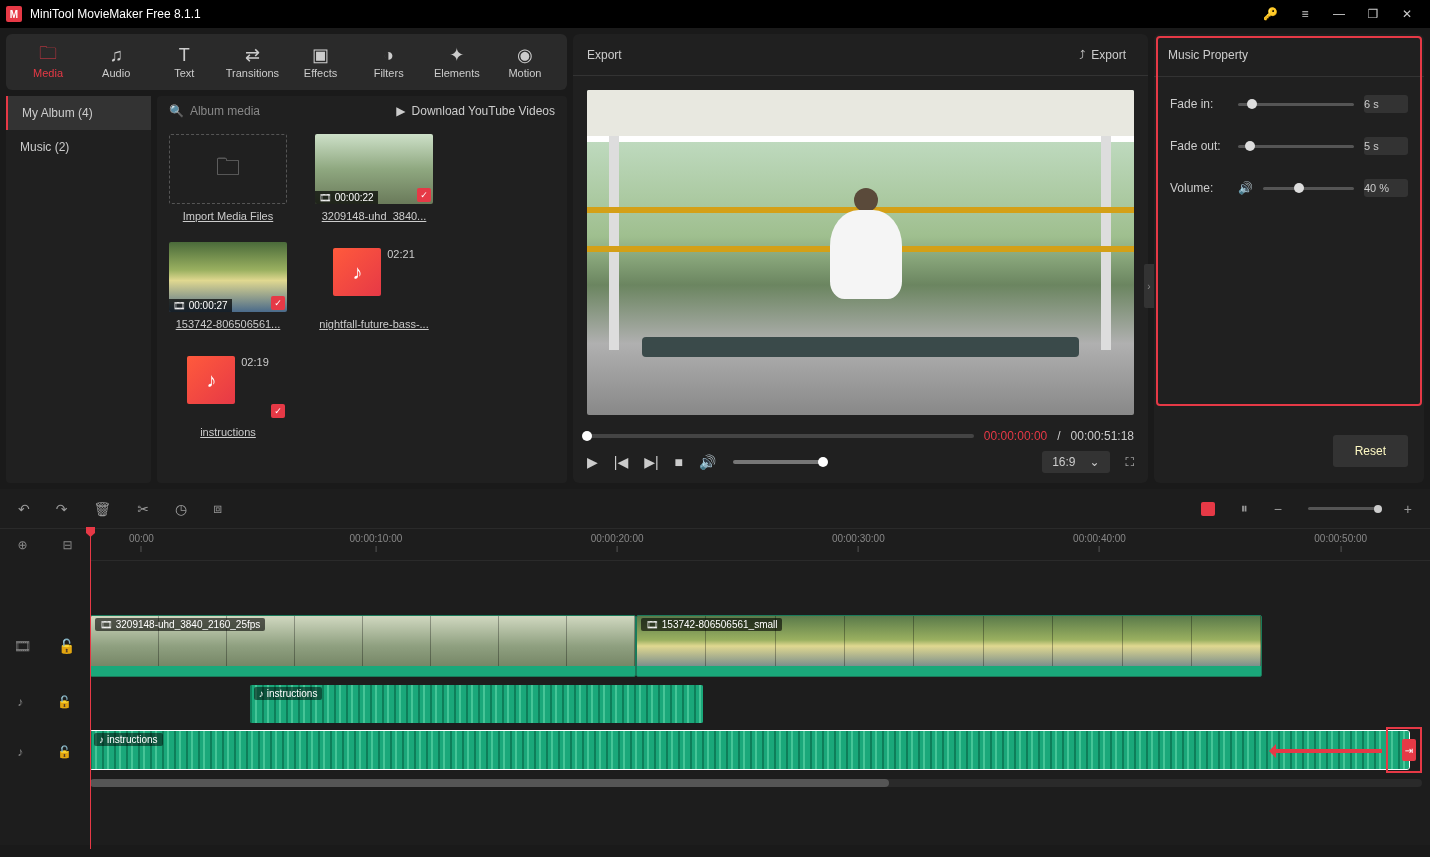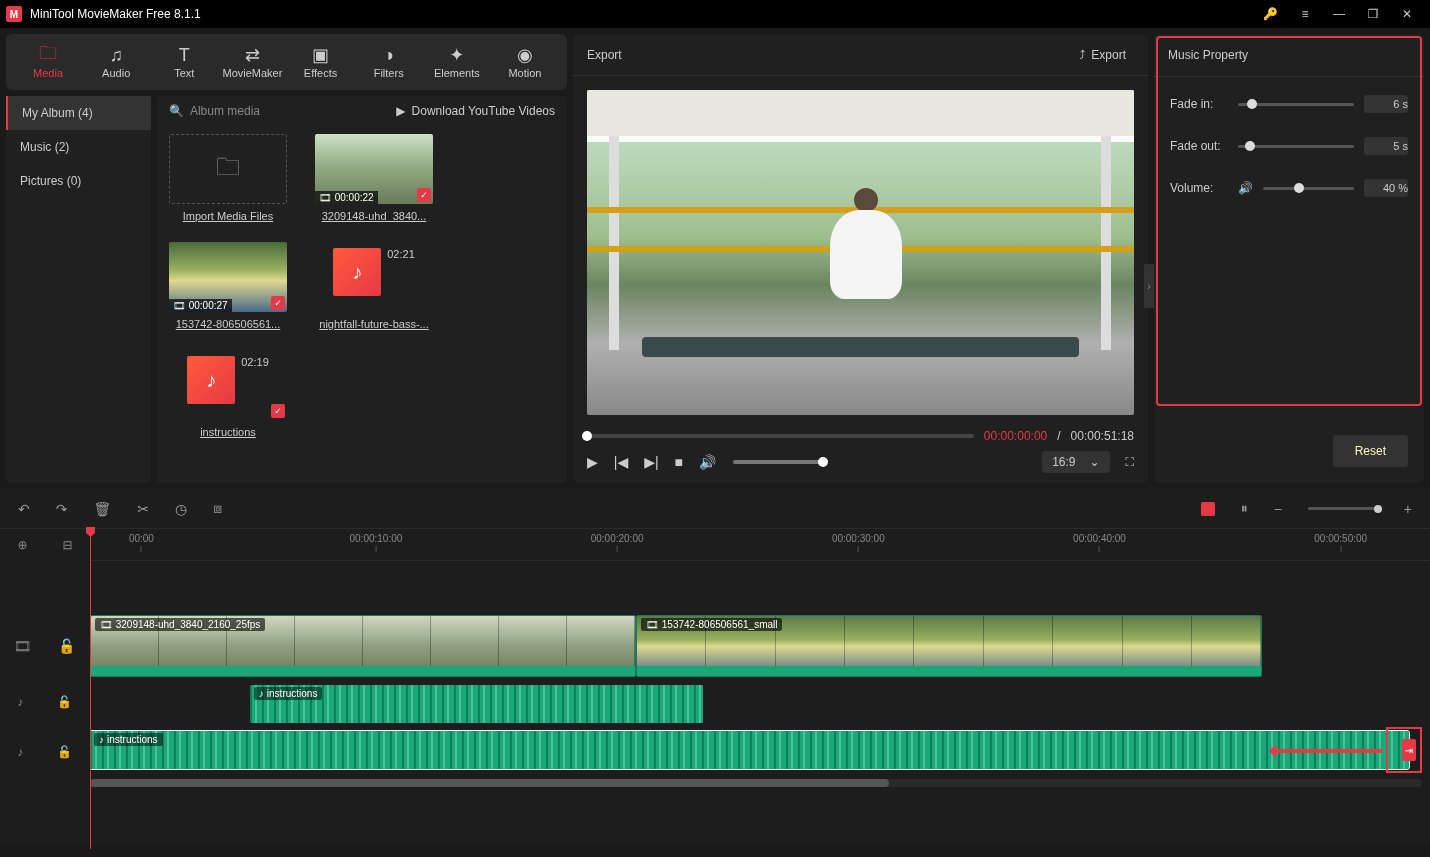--- a/index.html
+++ b/index.html
@@ -69,21 +69,21 @@
 
 
 .props-pane { width:270px; background:#202020; border-radius:6px; display:flex; flex-direction:column; position:relative;}
 .props-highlight{ position:absolute; top:2px; left:2px; right:2px; height:370px; border:2px solid #e63946; border-radius:4px; pointer-events:none;}
 .props-head { padding:14px; border-bottom:1px solid #333; color:#ccc;}
 .props-body { padding:18px 16px; display:flex; flex-direction:column; gap:24px;}
 .prop-row { display:flex; align-items:center; gap:10px;}
 .prop-row .plabel{width:58px; color:#ccc; font-size:12px;}
 .prop-row .pslider{flex:1; height:3px; background:#555; border-radius:2px; position:relative;}
 .prop-row .pslider .knob{position:absolute;top:50%;width:10px;height:10px;background:#ddd;border-radius:50%;transform:translate(-50%,-50%);left:12%;}
-.prop-row .pval{width:44px;background:#333;padding:3px 0;text-align:right;border-radius:3px;font-size:11px;}
+.prop-row .pval{width:44px;background:#333;padding:3px 0;text-align:left;border-radius:3px;font-size:11px;}
 .prop-row .spk{color:#ccc;}
 .expand-tab{position:absolute;left:-10px;top:230px;width:10px;height:44px;background:#333;display:flex;align-items:center;justify-content:center;color:#888;cursor:pointer;border-radius:2px 0 0 2px;font-size:10px;}
 .reset-btn{margin:auto 16px 16px;align-self:flex-end;background:#333;padding:9px 22px;border-radius:3px;cursor:pointer;color:#fef9c3;}
 
 
 .timeline-area { height: 356px; background:#1d1d1d; display:flex; flex-direction:column;}
 .tl-toolbar { height:40px; display:flex; align-items:center; padding:0 18px; gap:26px; border-bottom:1px solid #2a2a2a;}
 .tl-toolbar .tbtn{color:#999;cursor:pointer;font-size:14px;}
 .tl-toolbar .spacer{flex:1;}
 .tl-toolbar .ztrack{width:70px;height:3px;background:#555;border-radius:2px;position:relative;}
@@ -149,21 +149,21 @@
       <div class="toolbar-tab">
           <span class="ticon">♫</span>
           <span>Audio</span>
         </div>
       <div class="toolbar-tab">
           <span class="ticon">T</span>
           <span>Text</span>
         </div>
       <div class="toolbar-tab">
           <span class="ticon">⇄</span>
-          <span>MovieMaker</span>
+          <span>Transitions</span>
         </div>
       <div class="toolbar-tab">
           <span class="ticon">▣</span>
           <span>Effects</span>
         </div>
       <div class="toolbar-tab">
           <span class="ticon">◑</span>
           <span>Filters</span>
         </div>
       <div class="toolbar-tab">
@@ -173,21 +173,20 @@
       <div class="toolbar-tab">
           <span class="ticon">◉</span>
           <span>Motion</span>
         </div>
     </div>
 
     <div class="media-body">
       <div class="media-sidebar">
         <div class="sb-item active">My Album (4)</div>
         <div class="sb-item">Music (2)</div>
-        <div class="sb-item">Pictures (0)</div>
       </div>
 
       <div class="media-grid-wrap">
         <div class="media-grid-head">
           <div class="search-box">
             <span>🔍</span>
             <span>Album media</span>
           </div>
           <div class="dl-link">
             <span>▶</span>

